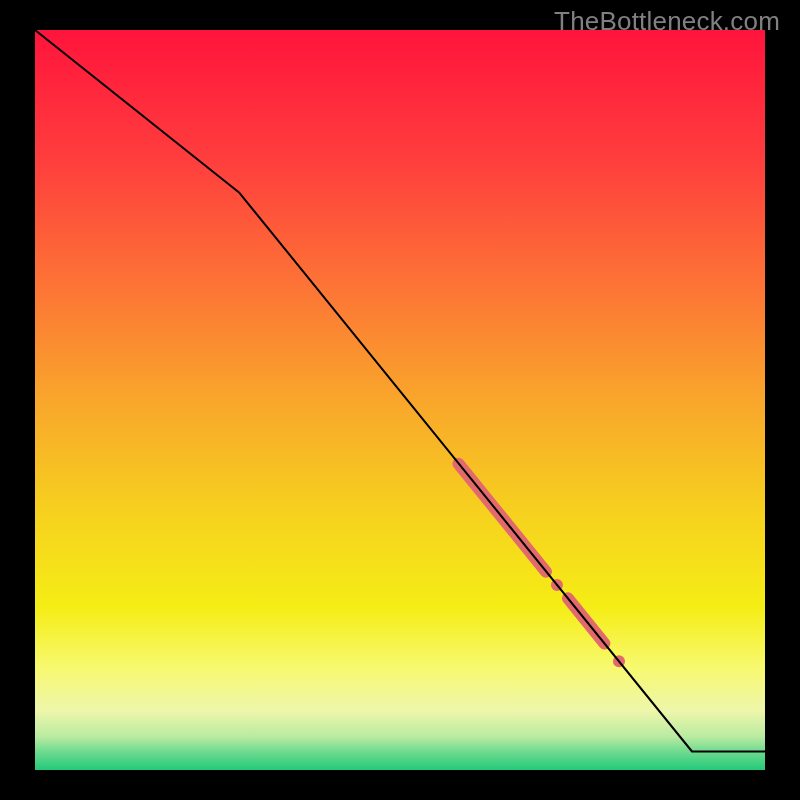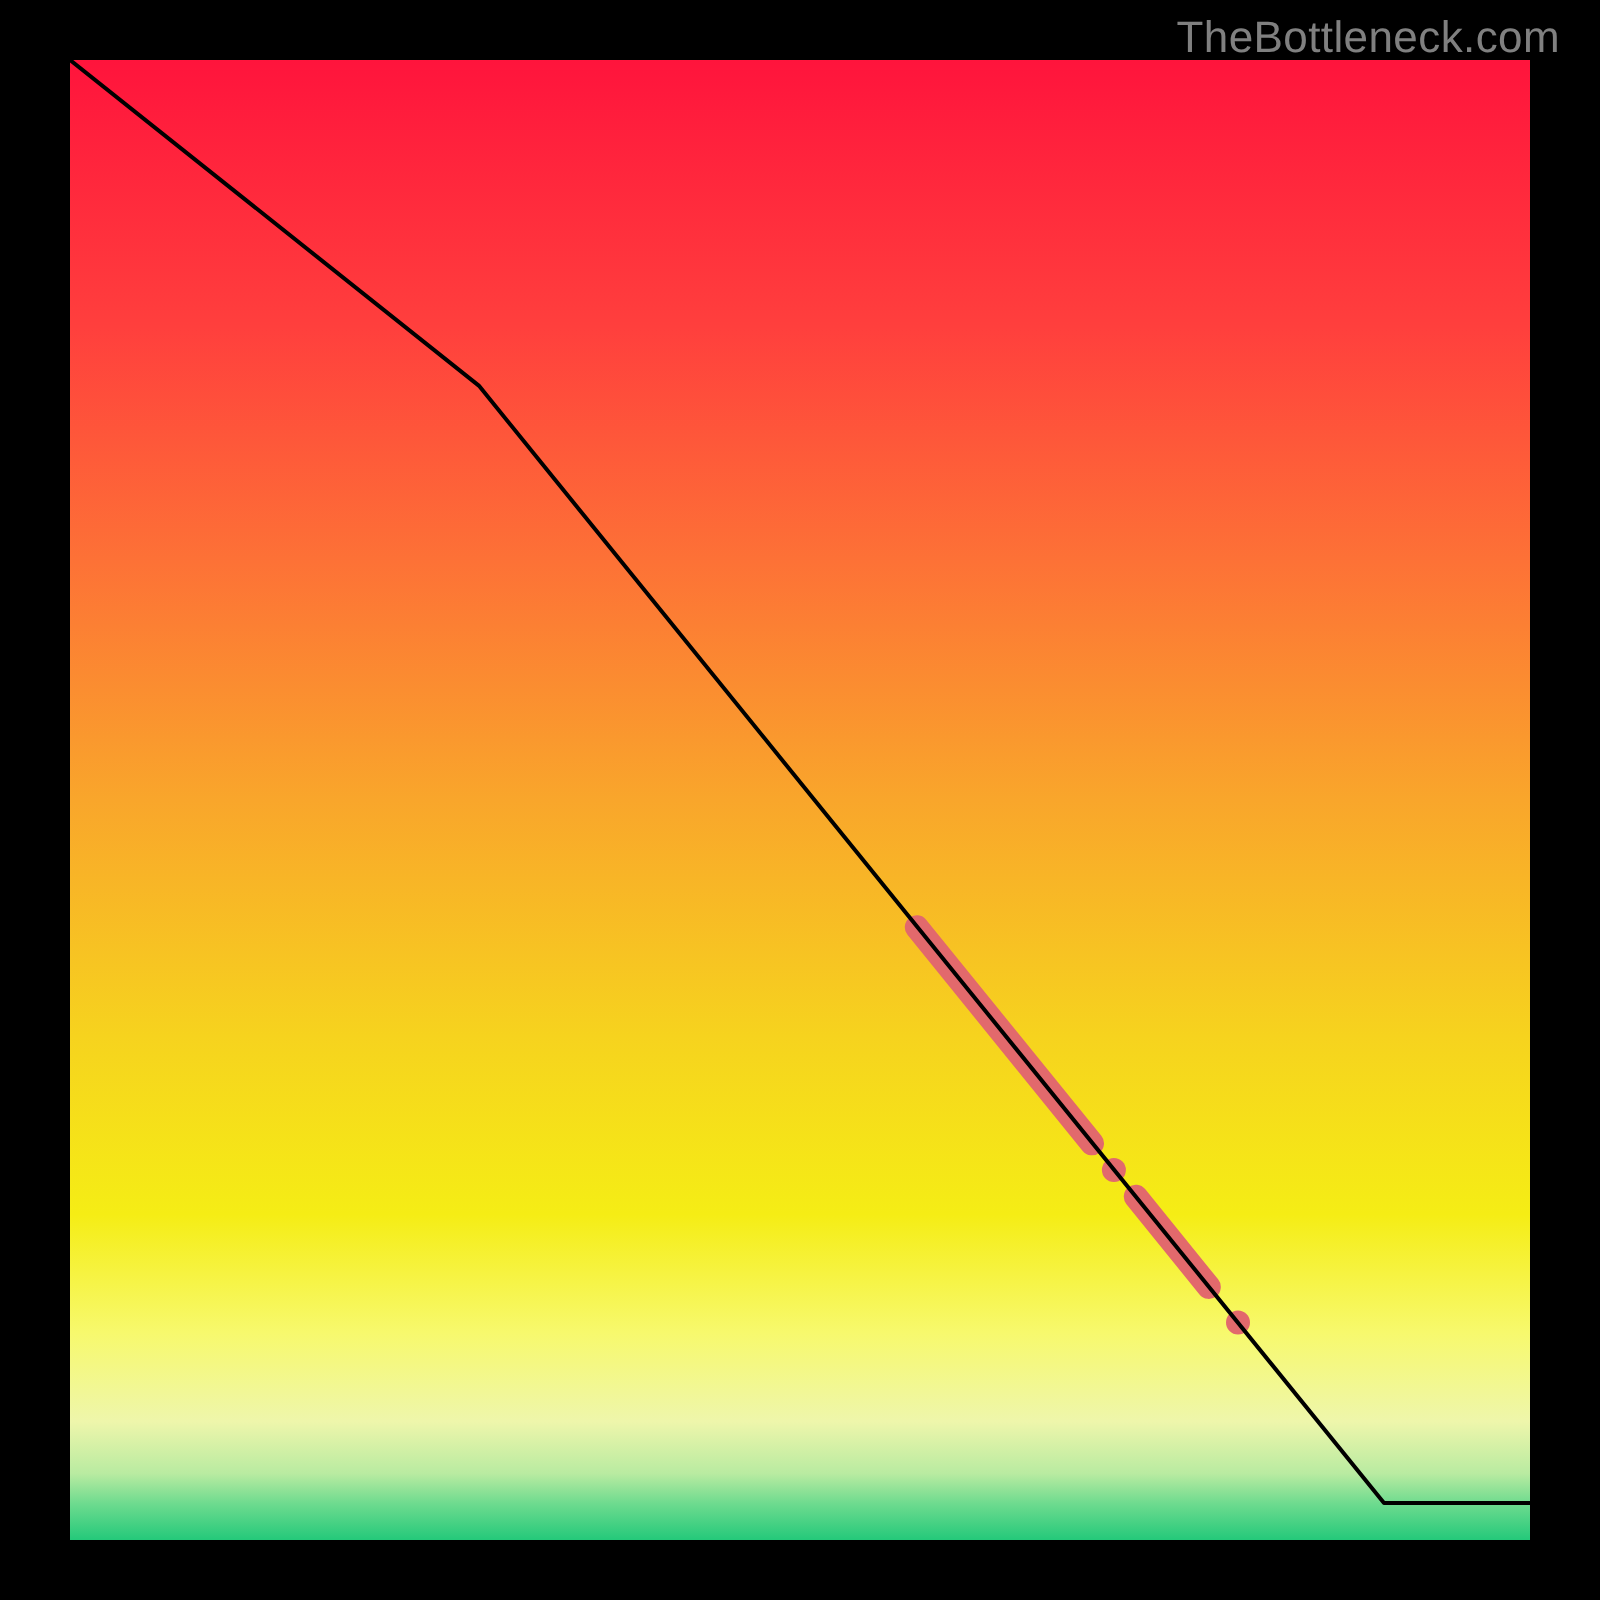--- a/index.html
+++ b/index.html
@@ -33,21 +33,21 @@
     inset: 0;
     width: 100%;
     height: 100%;
     display: block;
   }
   .watermark {
     position: absolute;
     top: 6px;
     right: 20px;
     color: #808080;
-    font-size: 22px;
+    font-size: 26px;
     font-weight: 400;
     user-select: none;
     letter-spacing: 0.2px;
   }
 </style>
 </head>
 <body>
 
 <div class="stage">
 

